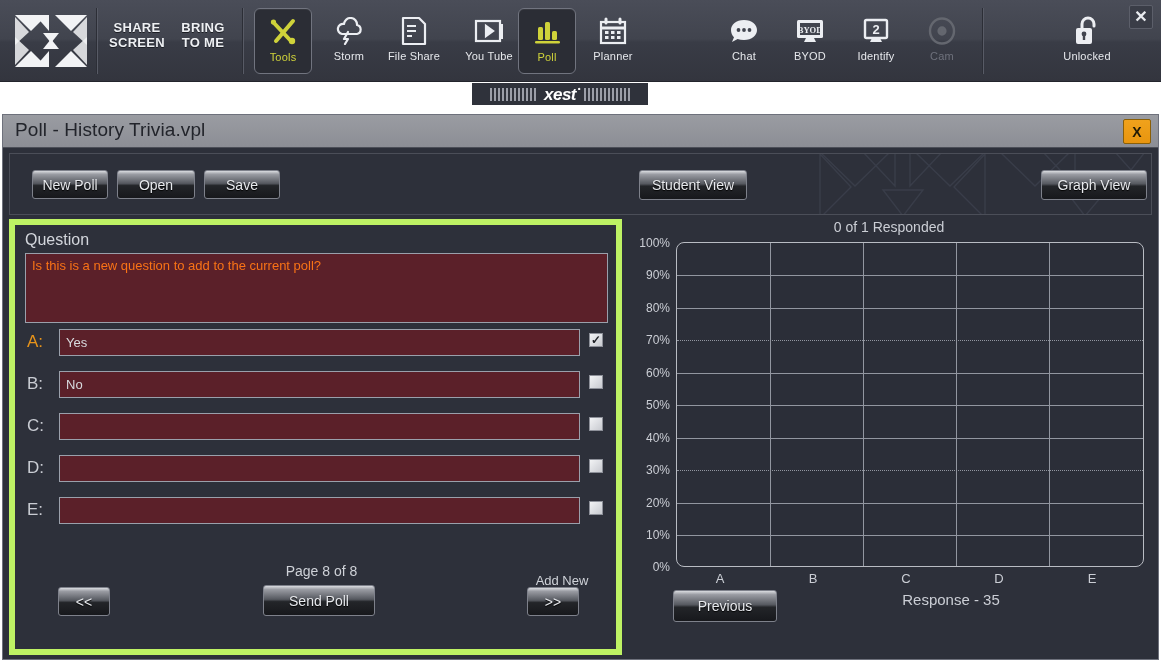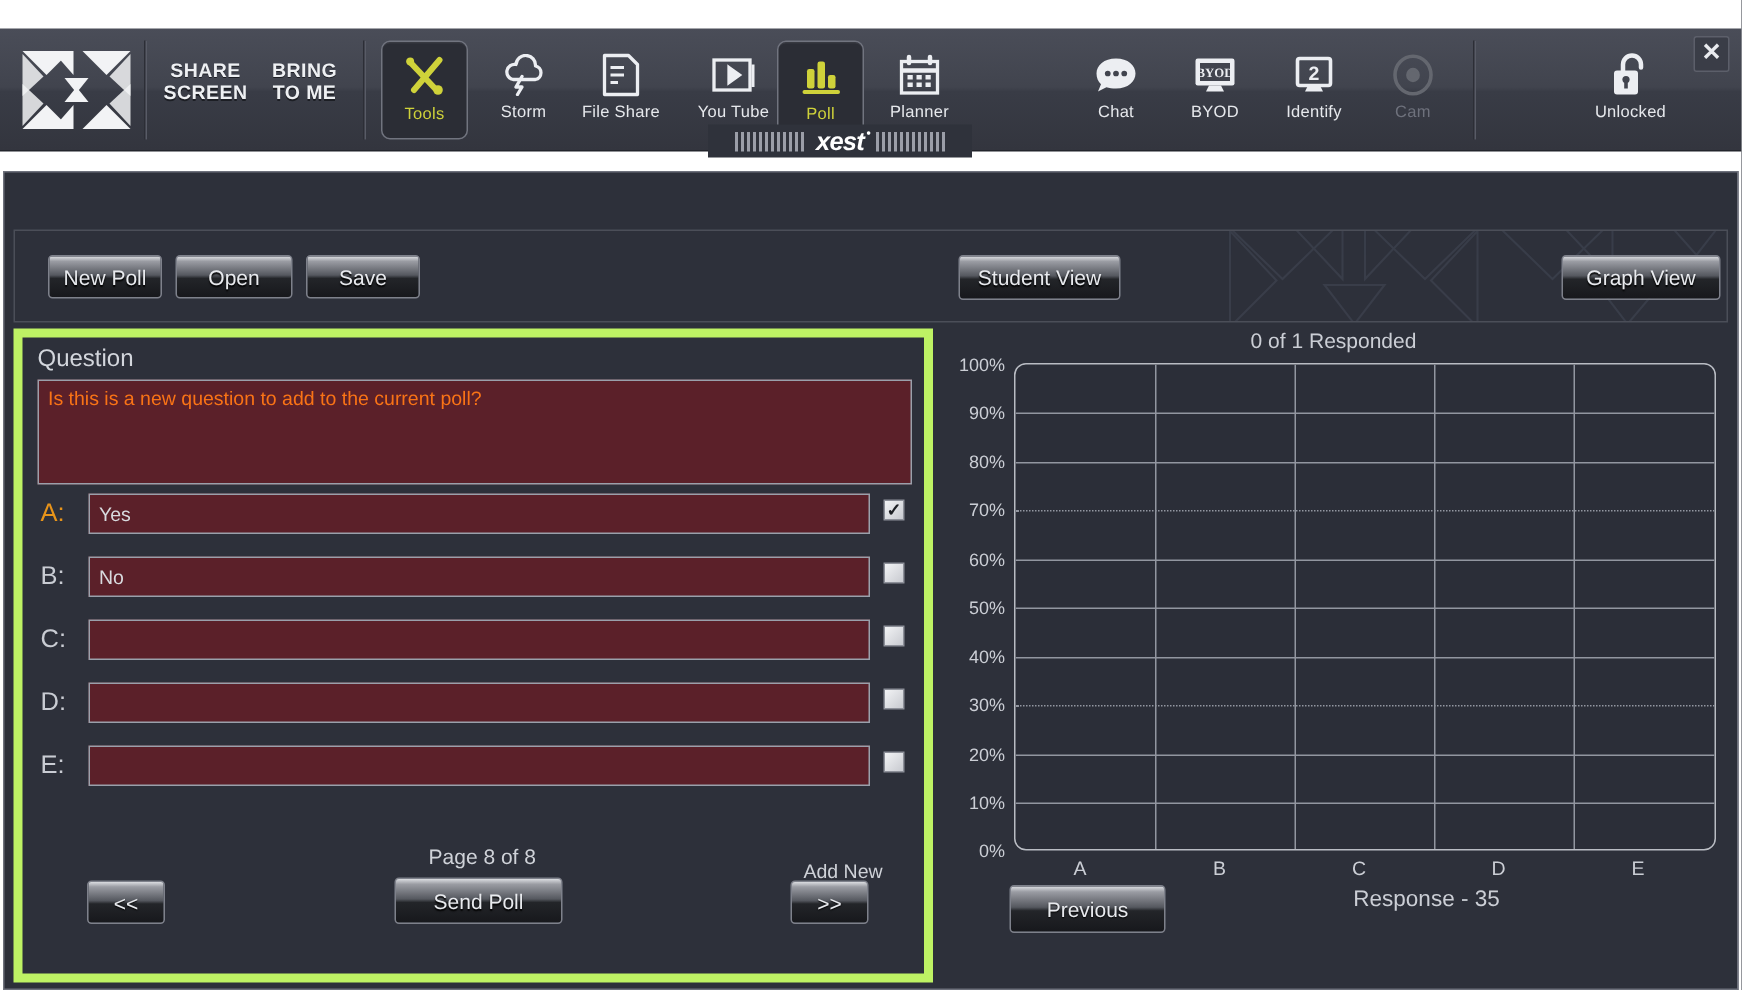--- a/index.html
+++ b/index.html
@@ -9,21 +9,20 @@
     -webkit-font-smoothing:antialiased;
   }
   .app{position:relative;width:1161px;height:660px;}
 
   
   .toolbar{
     position:absolute;left:0;top:0;width:1161px;height:82px;
     background:linear-gradient(180deg,#4a4d58 0%,#41444e 48%,#393c46 52%,#33353e 100%);
     border-bottom:1px solid #23252c;
     box-sizing:border-box;
-    margin-top:19px;
   }
   .tb-logo{
     position:absolute;left:8px;top:4px;width:86px;height:74px;
     display:flex;align-items:center;justify-content:center;
   }
   .tb-divider{
     position:absolute;top:8px;width:1px;height:66px;background:#2c2e36;
     border-right:1px solid #585b66;
   }
   .tb-text-btn{
@@ -383,20 +382,24 @@
         <i></i>
         <i></i>
         <i></i>
         <i></i>
         <i></i>
     </span>
   </div>
 
   <div class="win">
 
+    <div class="win-title">
+      <div class="win-title-text">Poll - History Trivia.vpl</div>
+      <div class="win-close">X</div>
+    </div>
 
     <div class="strip">
       <div class="wm">
         <svg width="330" height="76" viewBox="0 0 330 76" fill="none" stroke="#454a58" stroke-width="1.4">
           <path d="M5 6 L75 6 L40 40 Z"></path>
             <path d="M5 8 L36 41 L5 72 Z"></path>
           <path d="M80 6 L80 40 L48 6 Z"></path>
           <path d="M170 6 L100 6 L135 40 Z"></path>
             <path d="M170 8 L139 41 L170 72 Z"></path>
           <path d="M95 6 L95 40 L127 6 Z"></path>

